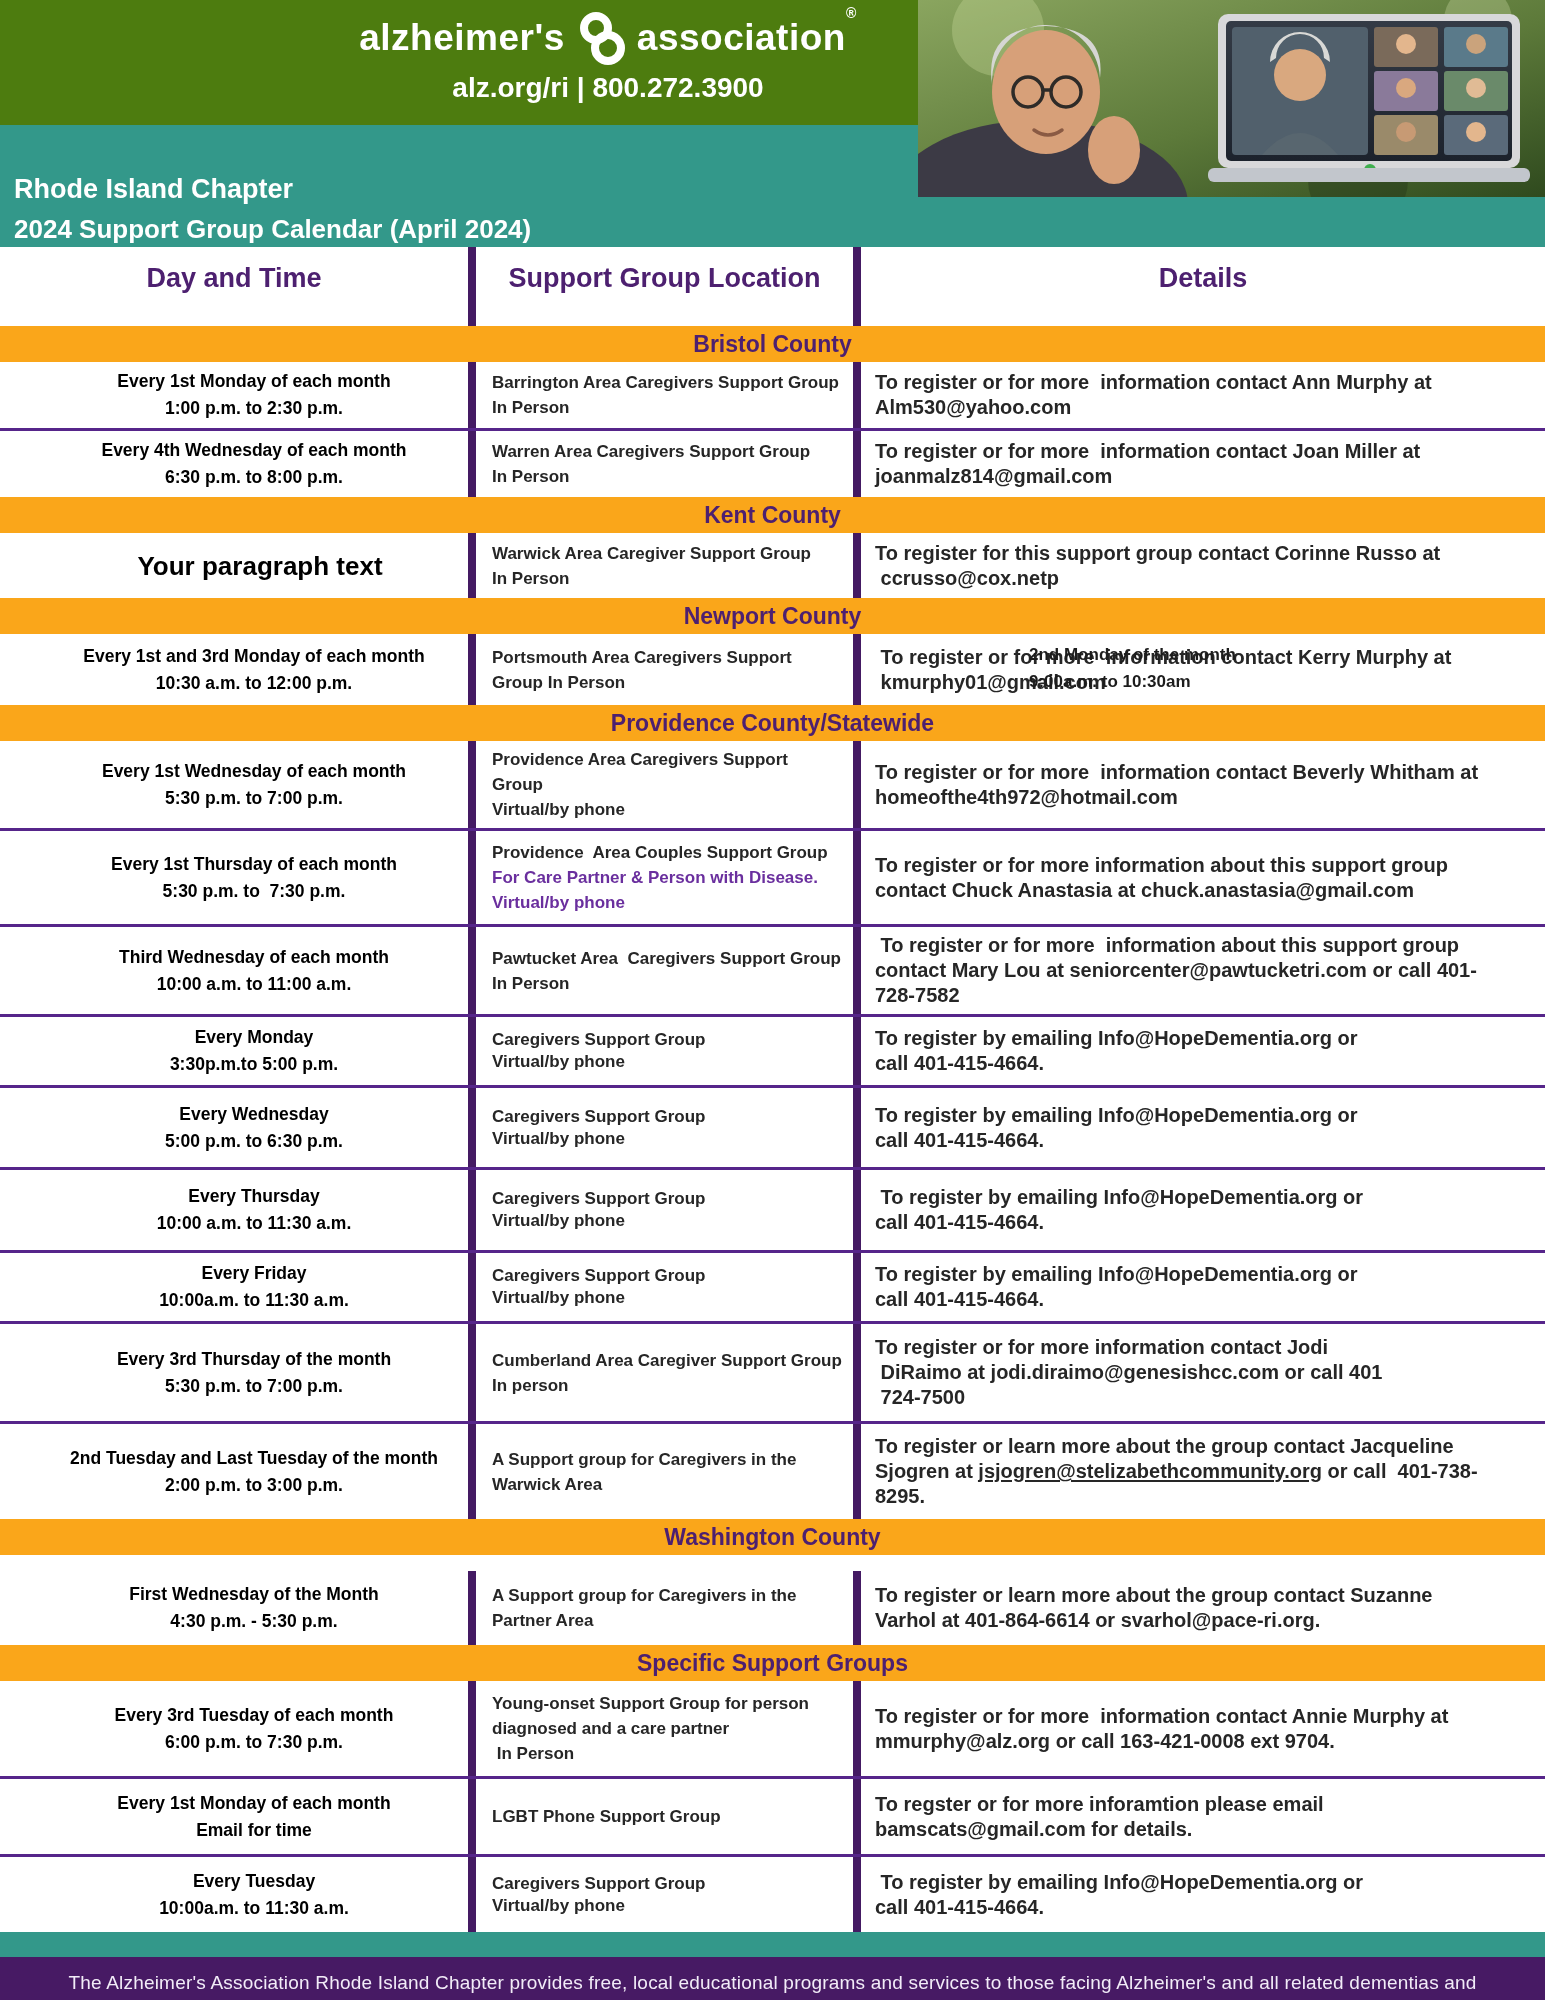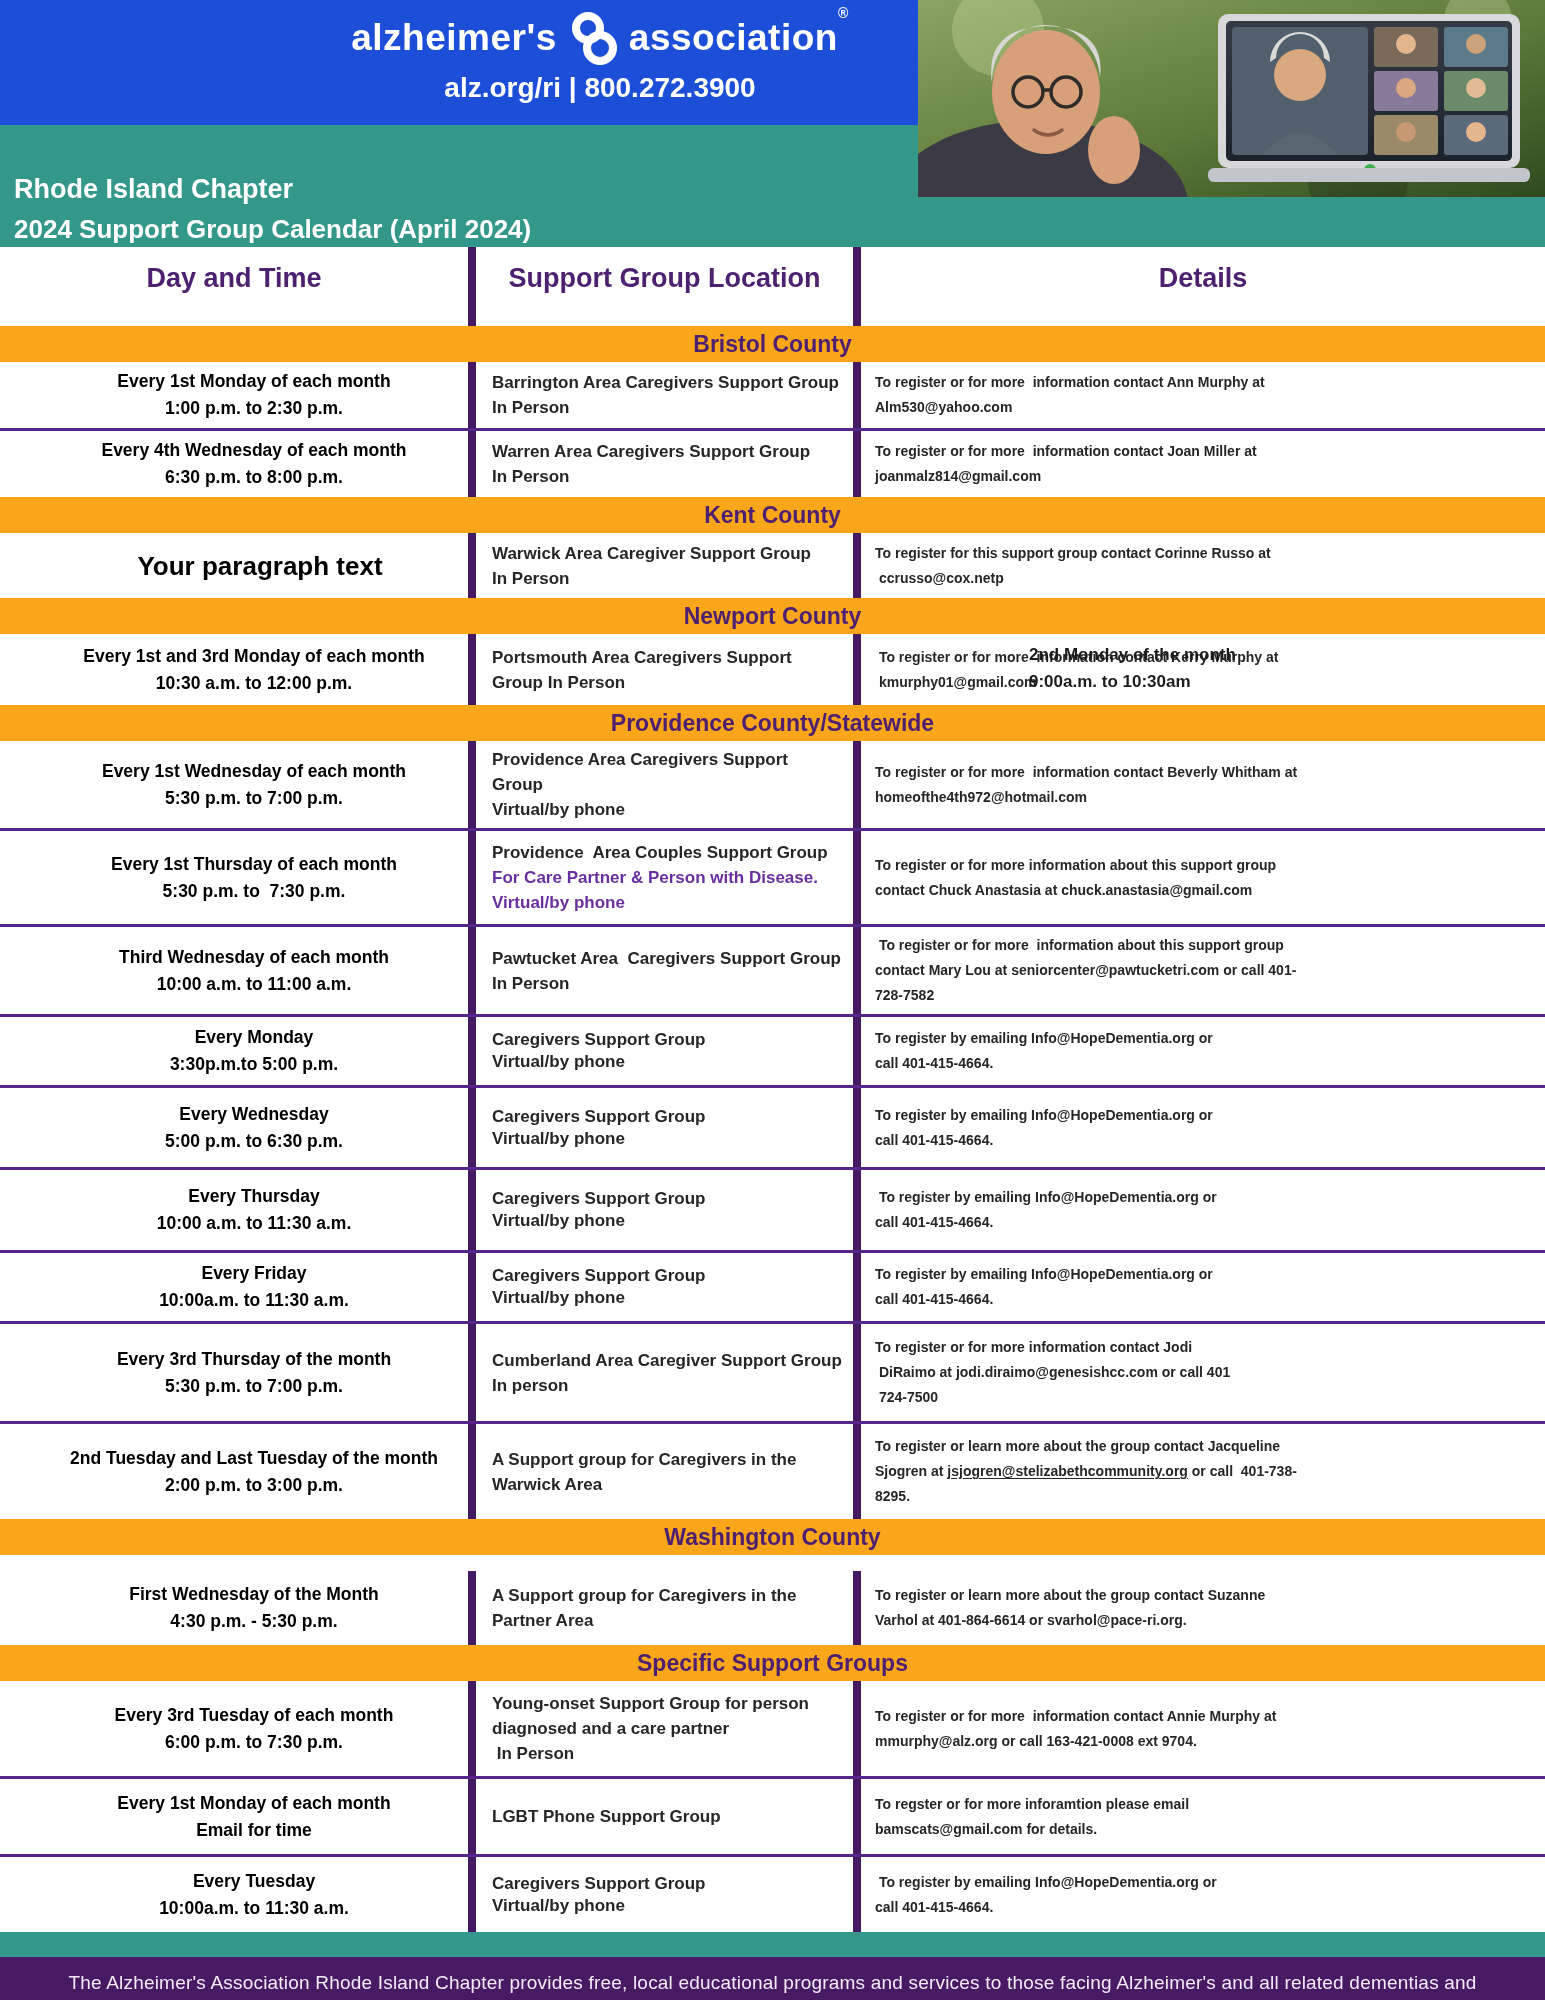--- a/index.html
+++ b/index.html
@@ -3,21 +3,21 @@
 <meta charset="utf-8">
 <style>
   html,body{margin:0;padding:0;}
   body{
     width:1545px;height:2000px;overflow:hidden;position:relative;
     background:#ffffff;display:flex;flex-direction:column;
     font-family:"Liberation Sans",sans-serif;
     -webkit-font-smoothing:antialiased;
   }
   
-  .top-purple{background:#1d4ed8;height:125px;flex:0 0 auto;color:#fff;}
+  .top-purple{background:#4d7c0f;height:125px;flex:0 0 auto;color:#fff;padding-left:8px;}
   .brand-wrap{width:1200px;text-align:center;padding-top:10px;}
   .brand-line{font-size:37px;font-weight:bold;letter-spacing:.5px;display:flex;align-items:center;justify-content:center;gap:10px;}
   .brand-reg{font-size:14px;vertical-align:top;position:relative;top:-12px;}
   .contact-line{font-size:28px;font-weight:bold;margin-top:6px;}
   
   .top-teal{background:#33988a;height:122px;flex:0 0 auto;color:#fff;padding:10px 0 0 14px;box-sizing:border-box;}
   .chapter-1{font-size:27px;font-weight:bold;line-height:36px;margin-top:36px;}
   .chapter-2{font-size:26px;font-weight:bold;line-height:44px;}
   
   .photo{position:absolute;top:0;right:0;width:627px;height:197px;z-index:5;overflow:hidden;}
@@ -33,21 +33,21 @@
   .row + .row{border-top:3px solid #56258a;}
   .cell{box-sizing:border-box;display:flex;flex-direction:column;justify-content:center;padding:6px 10px;}
   .cell.c1{padding-left:50px;}
   .cell.c2{padding-left:16px;}
   .cell.c3{padding-left:14px;}
   .day-line{font-size:17.5px;font-weight:bold;color:#000000;line-height:27px;white-space:pre-wrap;text-align:center;}
   .day-line.big{font-size:26px;line-height:32px;padding-left:12px;}
   .loc-line{font-size:17px;font-weight:bold;color:#262626;line-height:25px;white-space:pre-wrap;}
   .loc-line.accent{color:#6a2f9e;}
   .cell.c2.tight .loc-line{line-height:22px;}
-  .det-line{font-size:14px;font-weight:bold;color:#262626;line-height:25px;white-space:pre-wrap;}
+  .det-line{font-size:20px;font-weight:bold;color:#262626;line-height:25px;white-space:pre-wrap;}
   .det-line u{text-underline-offset:2px;}
   .cell.c3.rel{position:relative;}
   .overlay{position:absolute;left:168px;top:7px;}
   .ov-line{font-size:17px;font-weight:bold;color:#1c1c1c;line-height:27px;white-space:pre;}
   
   #sec-bristol .row{min-height:62px;}
   #sec-kent .row{min-height:65px;}
   #sec-newport .row{min-height:71px;}
   #sec-providence .row:nth-child(1){min-height:71px;}
   #sec-providence .row:nth-child(2){min-height:93px;}

